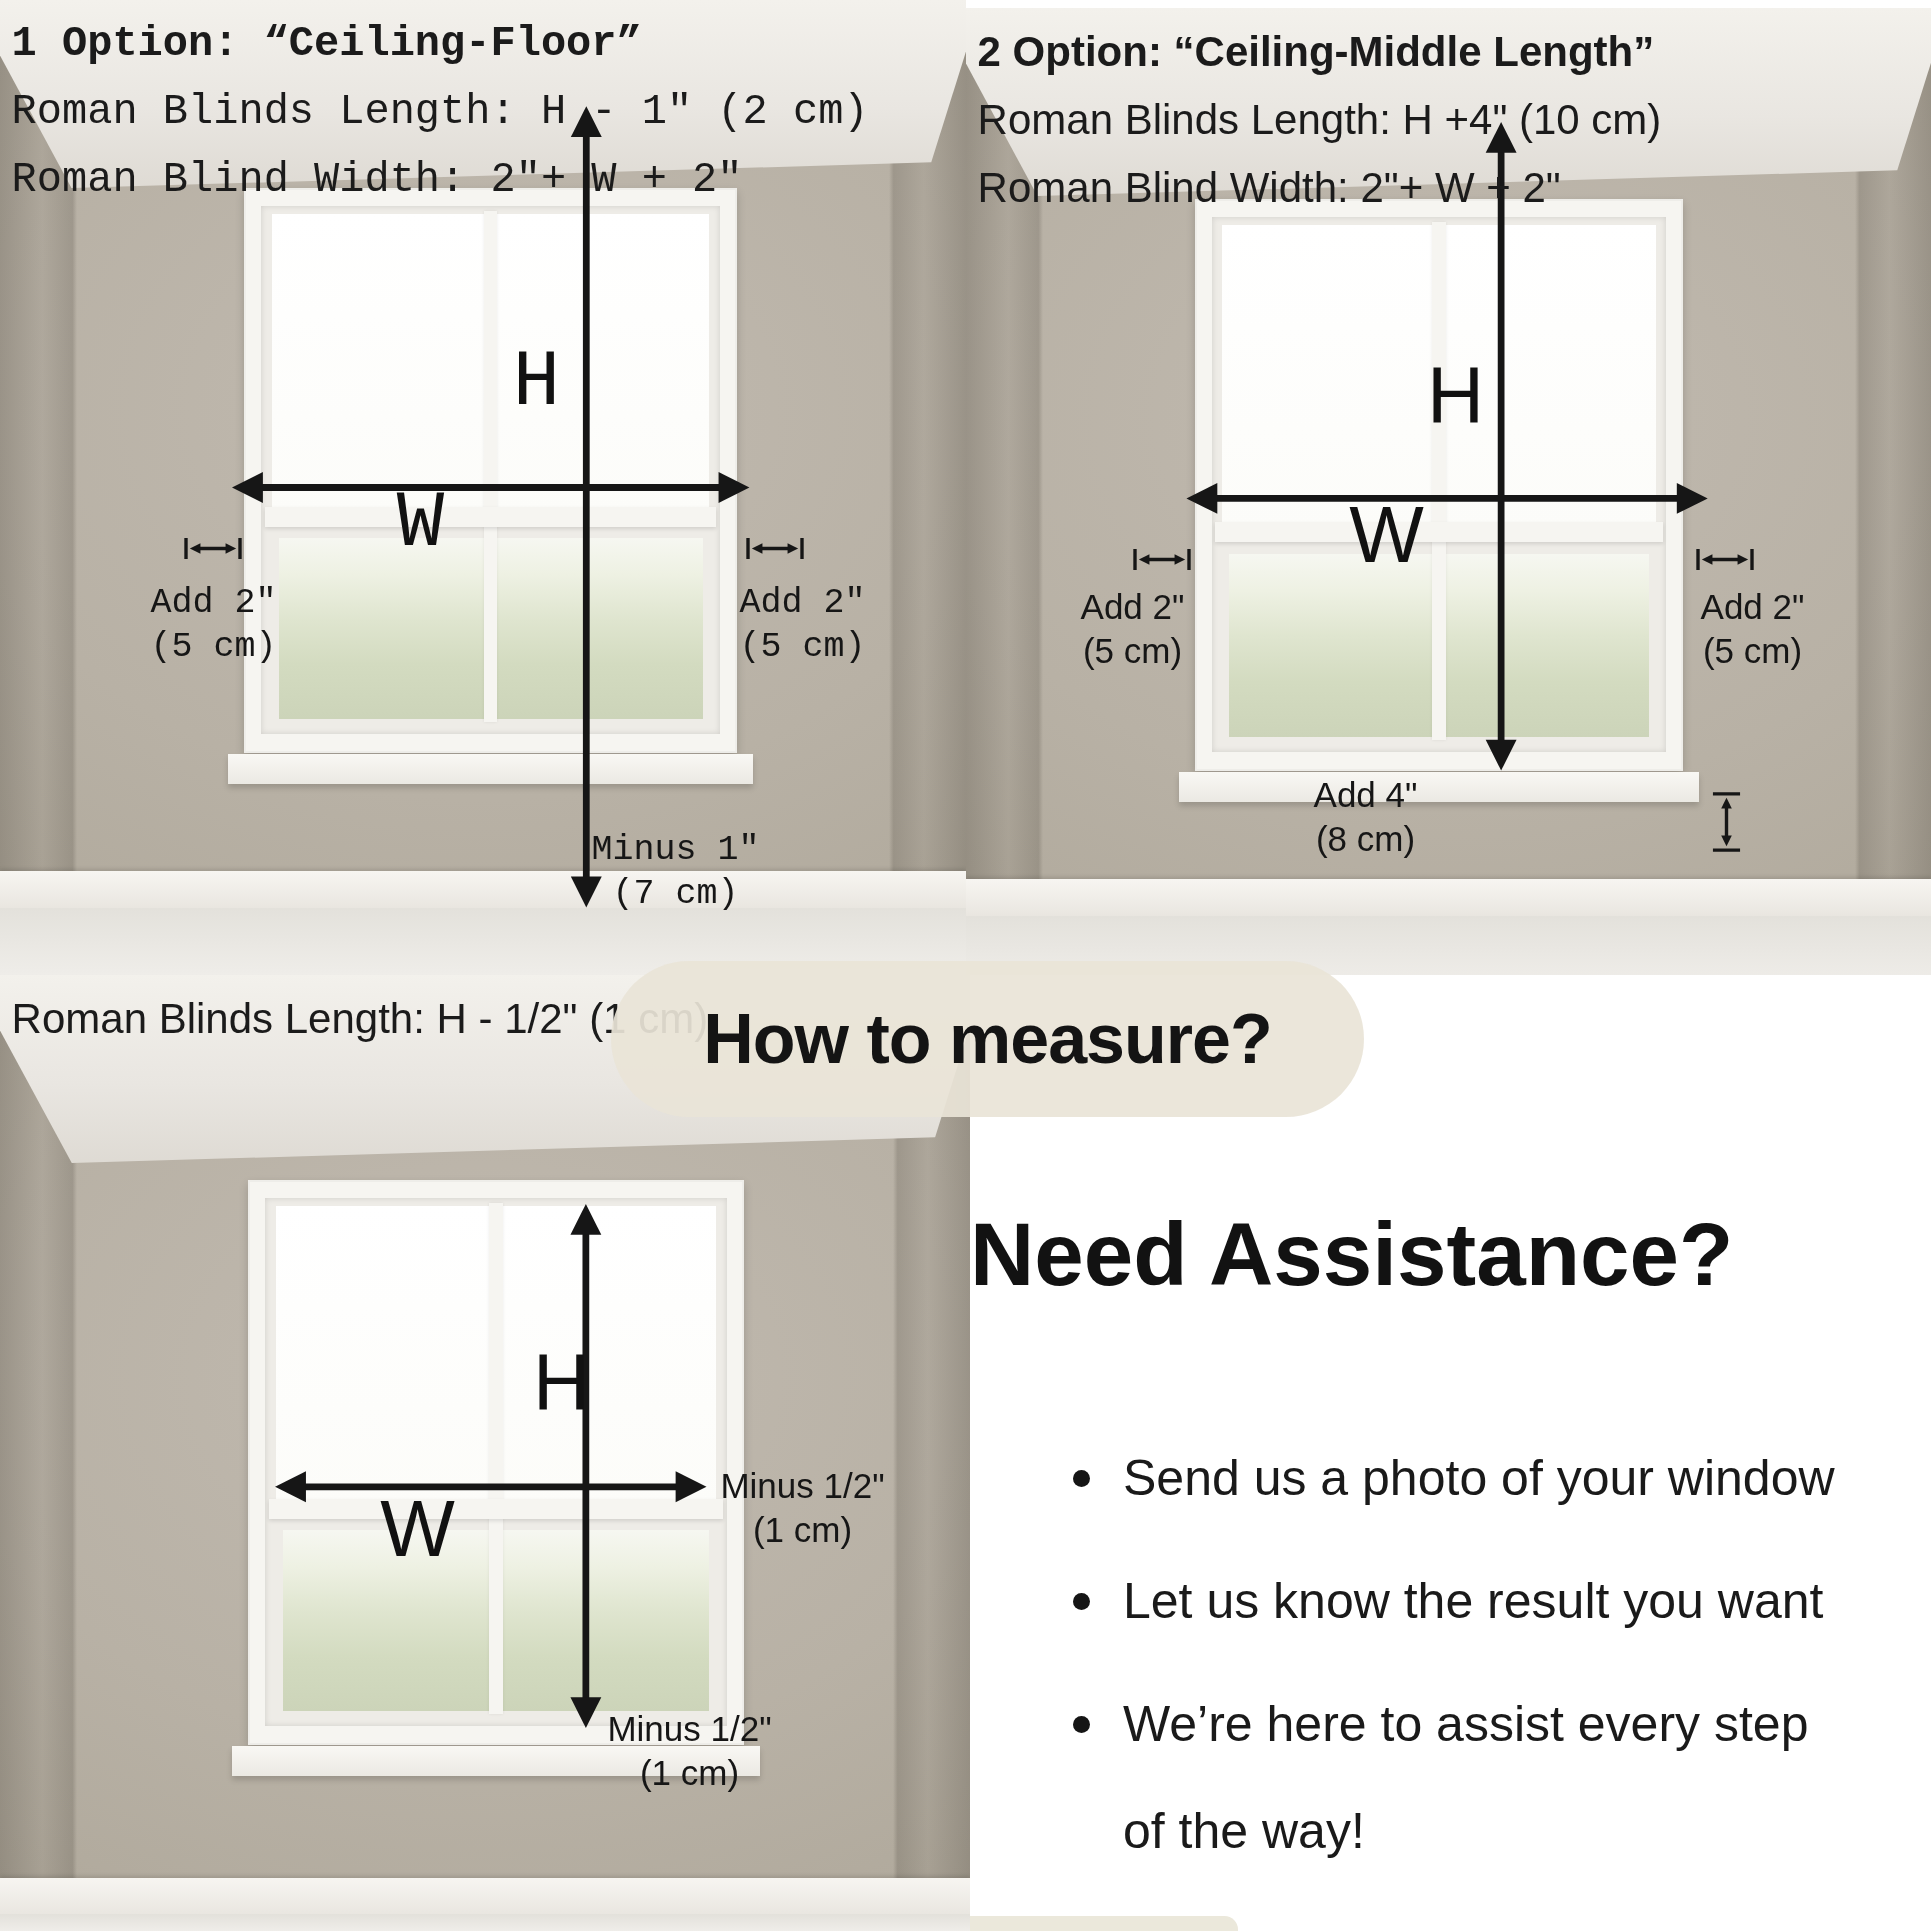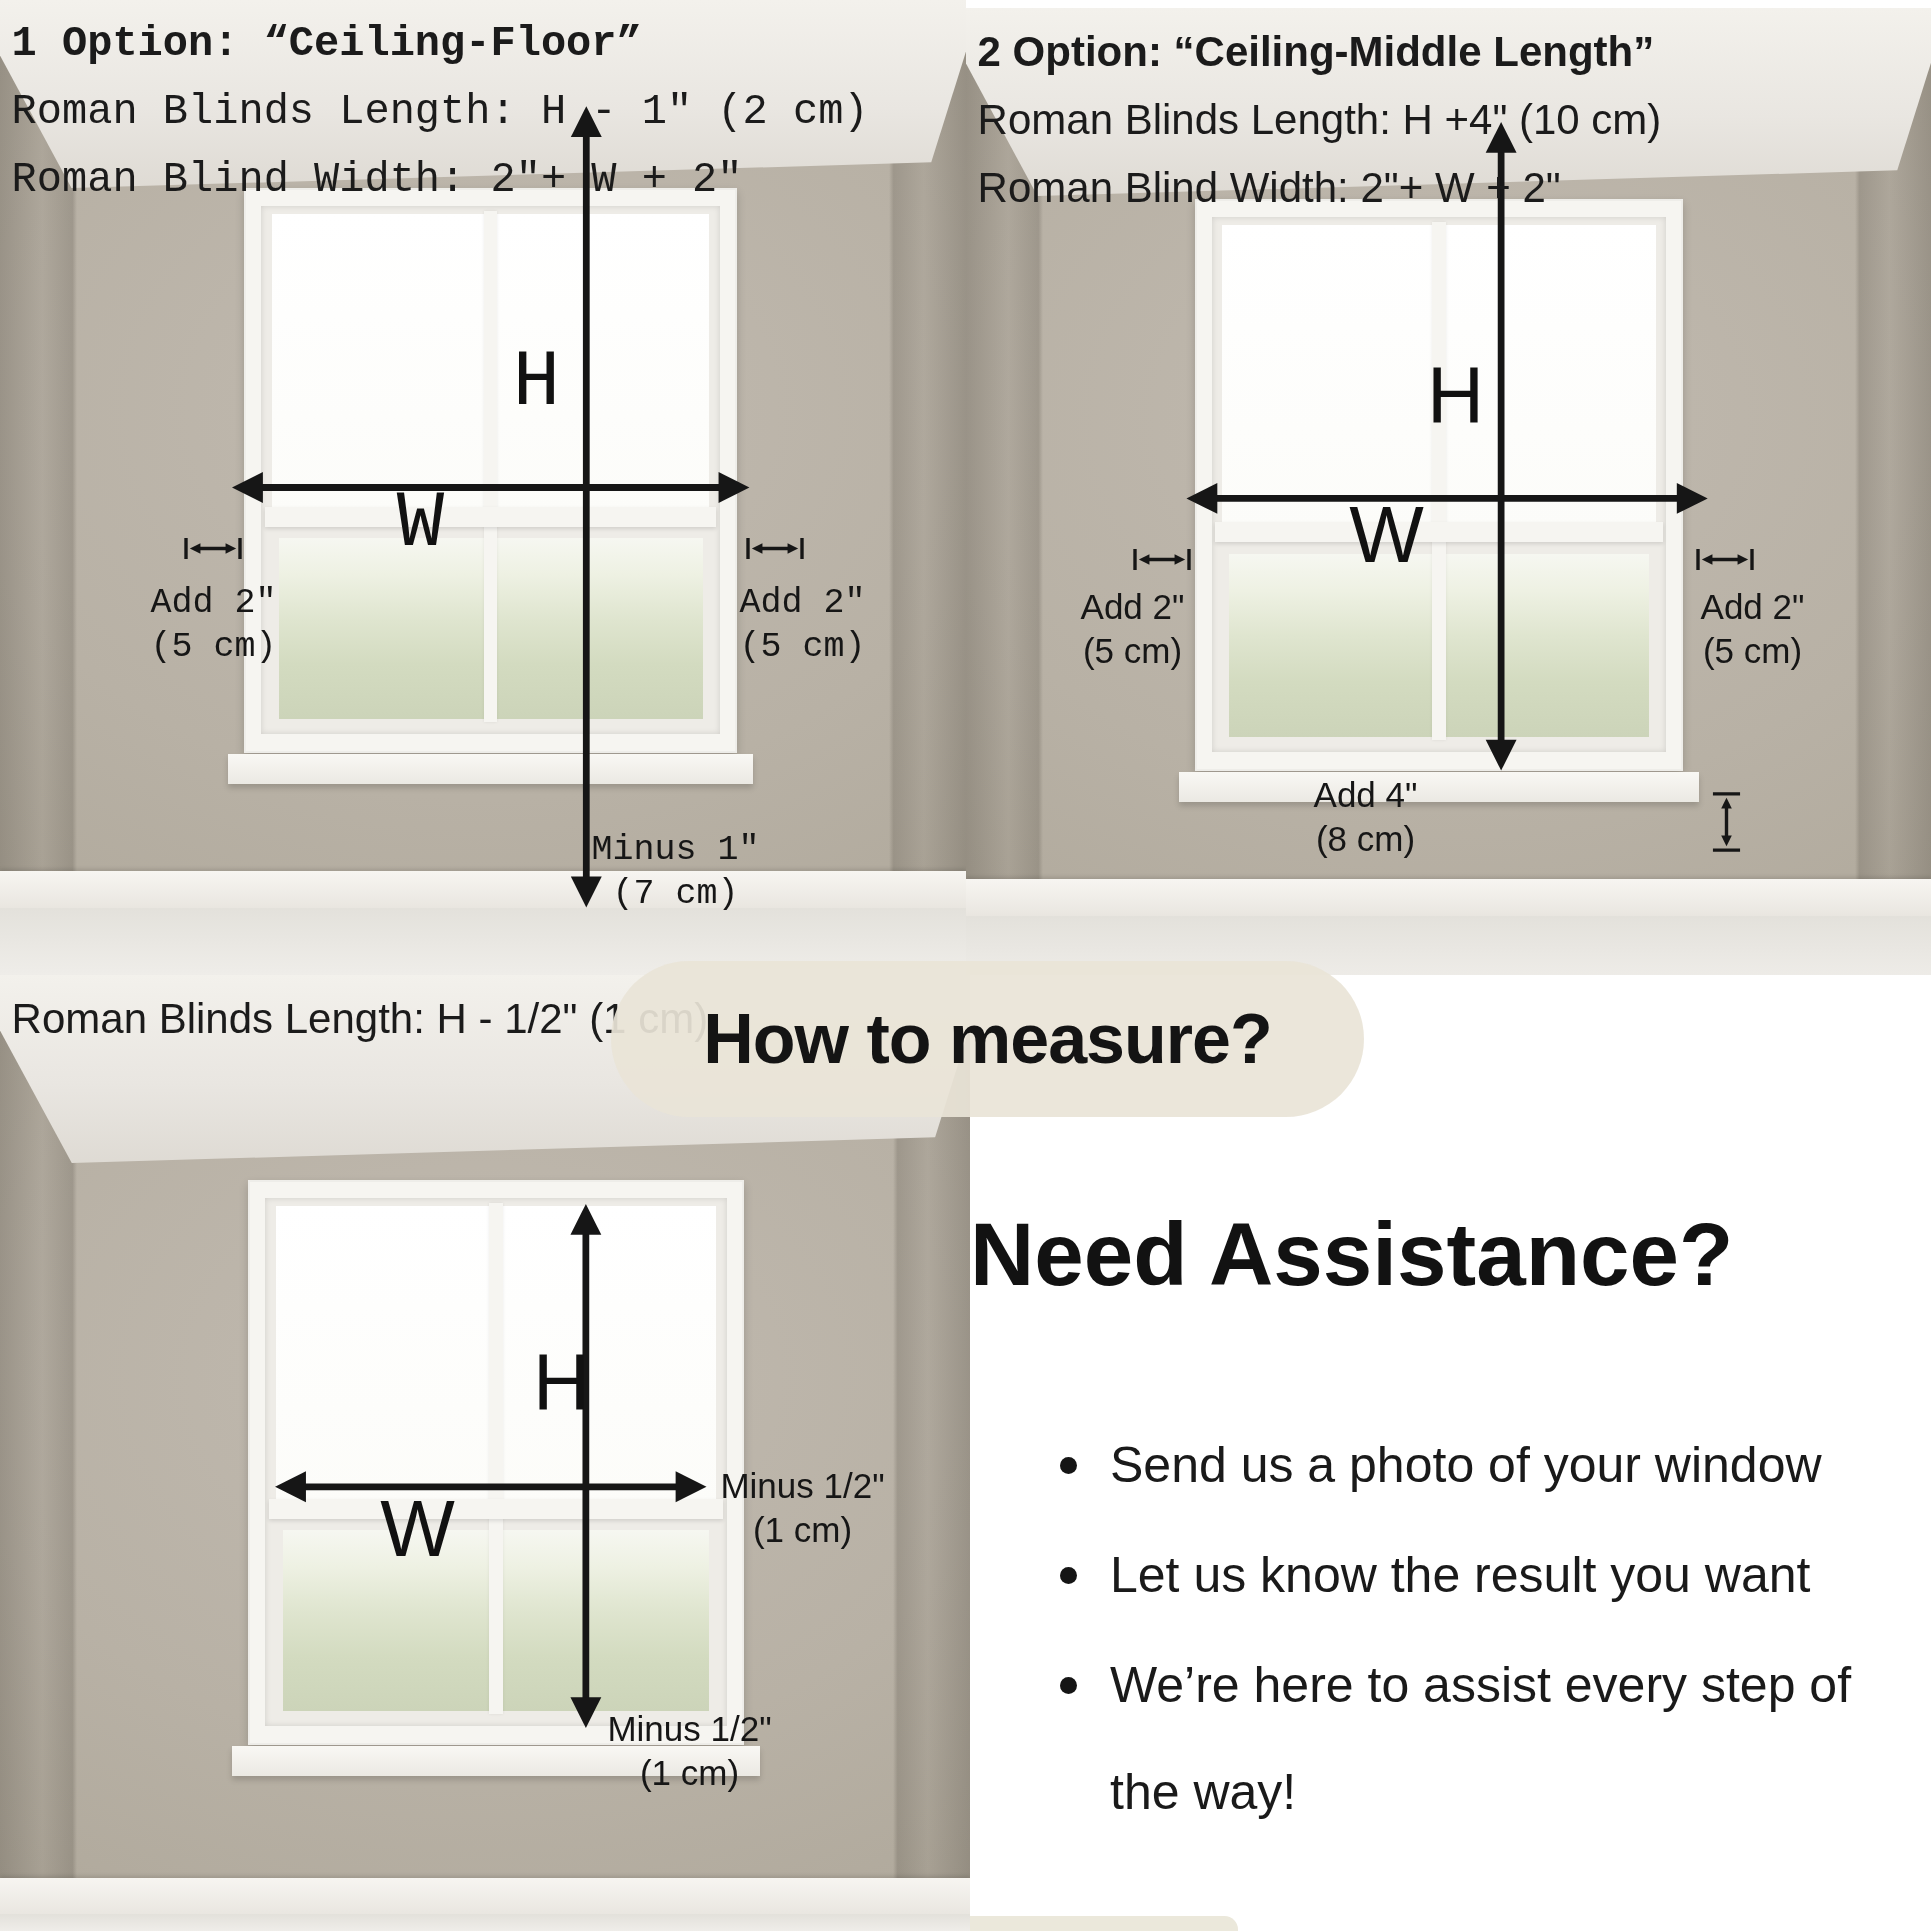--- a/index.html
+++ b/index.html
@@ -54,21 +54,21 @@
   .pill{position:absolute;left:611px;top:961px;width:753px;height:156px;border-radius:81px;
     background:rgba(233,228,215,.92);display:flex;align-items:center;justify-content:center;z-index:6;}
   .pill-title{font-size:70px;font-weight:700;color:#141414;letter-spacing:-1px;}
 
   
   .panel{position:absolute;left:970px;top:975px;width:961px;height:956px;background:#ffffff;z-index:3;}
   .assist-heading{position:absolute;left:0;right:0;top:228px;text-align:left;
     font-size:89px;font-weight:700;color:#121212;}
   .assist-list{position:absolute;left:75px;top:434px;width:811px;margin:0;padding:0;
     list-style:none;font-size:50px;line-height:107px;color:#1a1a1a;}
-  .assist-list li{position:relative;padding-left:62px;margin:3px;}
+  .assist-list li{position:relative;padding-left:62px;margin:16px;}
   .assist-list li::before{content:"";position:absolute;left:11.6px;top:45px;width:17.4px;height:17.4px;
     border-radius:50%;background:#151515;}
   .pill-fragment{position:absolute;left:970px;top:1916px;width:268px;height:15.4px;
     background:#ebe8db;border-top-right-radius:13.5px;z-index:7;}
 </style>
 </head>
 <body>
 
 <div class="quad" id="q1">
   <div class="room">

